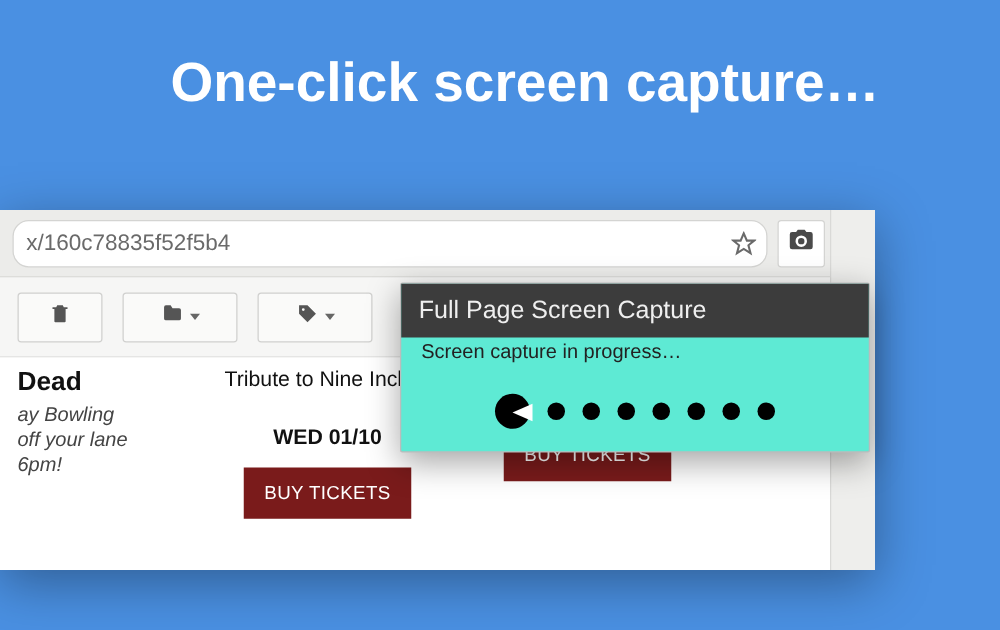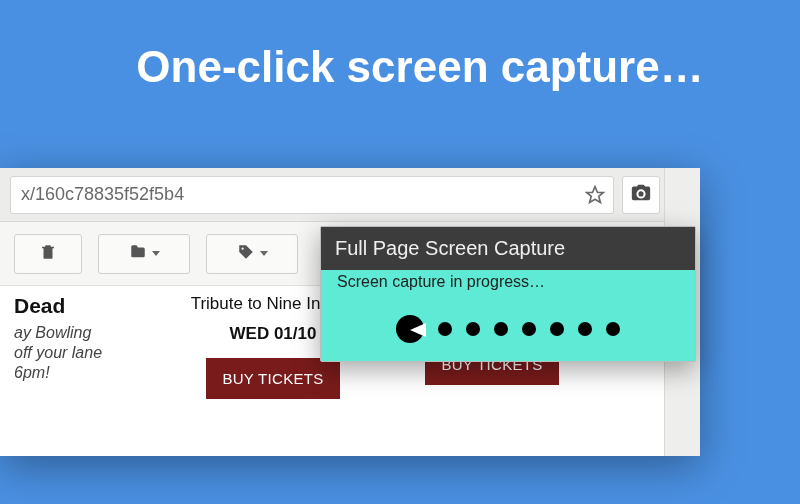--- a/index.html
+++ b/index.html
@@ -34,21 +34,21 @@
     padding: 8px 10px;
     gap: 8px;
     border-bottom: 1px solid #d7d7d5;
     background: #ececea;
   }
   .url-box {
     flex: 1;
     height: 38px;
     background: #fff;
     border: 1px solid #d4d4d2;
-    border-radius: 3px;
+    border-radius: 13px;
     display: flex;
     align-items: center;
     justify-content: space-between;
     padding: 0 8px 0 10px;
     color: #6a6a6a;
     font-size: 18px;
     overflow: hidden;
     white-space: nowrap;
   }
   .star-icon svg { display:block; }
@@ -100,21 +100,21 @@
   }
   .tb-btn.wide { min-width: 92px; }
   .caret-down {
     width:0;height:0;border-left:4px solid transparent;border-right:4px solid transparent;border-top:5px solid #666;
   }
   .content-area {
     background:#fff;
     padding: 8px 14px 24px 14px;
     height: 170px;
     display:flex;
-    gap: 29px;
+    gap: 18px;
     align-items:flex-start;
   }
   .event-col { width: 130px; }
   .event-title-partial {
     font-weight:700; font-size:21px; color:#111; line-height:1.1;
     white-space: pre;
   }
   .event-sub {
     font-style: italic;
     color:#444;
@@ -122,21 +122,21 @@
     margin-top:6px;
     line-height:1.25;
     white-space: pre-line;
   }
   .event-col2 { width: 200px; text-align:center; }
   .truncl {
     color:#111; font-size:17px; white-space:pre; overflow:hidden;
     height:20px;
   }
   .date-lbl {
-    font-weight:700; font-size:17px; margin: 10px 0 14px 0; color:#111;
+    font-weight:700; font-size:17px; margin: 26px 0 14px 0; color:#111;
   }
   .buy-btn {
     display:inline-block;
     background:#7a1b1b;
     color:#fff;
     font-weight:400;
     font-size:15px;
     padding:12px 16px;
     letter-spacing:0.3px;
   }

